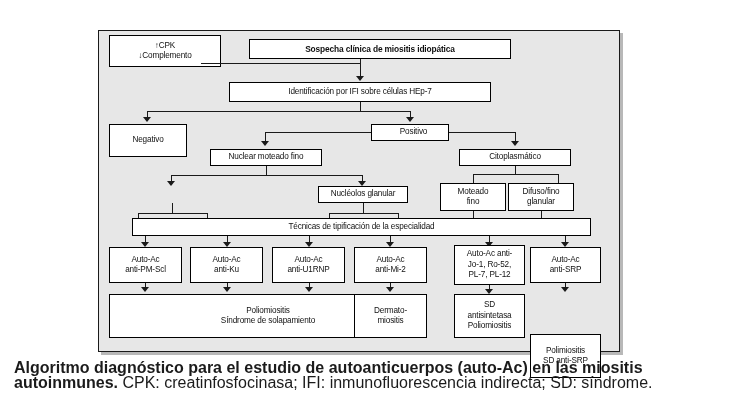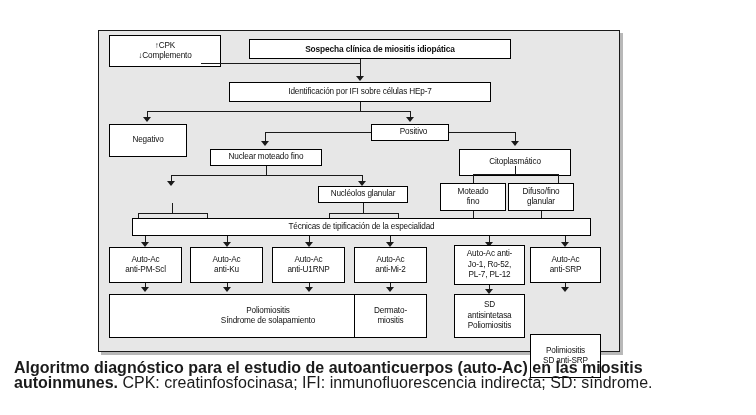--- a/index.html
+++ b/index.html
@@ -97,21 +97,21 @@
   <div class="ln hline" style="left:166px; top:101px; width:106px;"></div>
   <div class="ln vline" style="left:166px; top:101px; height:12px;"></div>
   <div class="arrow" style="left:162px; top:110px;"></div>
 
   <div class="ln hline" style="left:350px; top:101px; width:66px;"></div>
   <div class="ln vline" style="left:416px; top:101px; height:12px;"></div>
   <div class="arrow" style="left:412px; top:110px;"></div>
 
   <div class="box" style="left:111px; top:118px; width:112px; height:17px;">Nuclear moteado fino</div>
 
-  <div class="box" style="left:360px; top:118px; width:112px; height:27px;">Citoplasmático</div>
+  <div class="box" style="left:360px; top:118px; width:112px; height:17px;">Citoplasmático</div>
 
   <div class="ln vline" style="left:167px; top:135px; height:9px;"></div>
   <div class="ln hline" style="left:72px; top:144px; width:191px;"></div>
   <div class="ln vline" style="left:72px; top:144px; height:8px;"></div>
   <div class="arrow" style="left:68px; top:150px;"></div>
   <div class="ln vline" style="left:263px; top:144px; height:8px;"></div>
   <div class="arrow" style="left:259px; top:150px;"></div>
 
   <div class="ln vline" style="left:416px; top:135px; height:8px;"></div>
   <div class="ln hline" style="left:374px; top:143px; width:85px;"></div>

